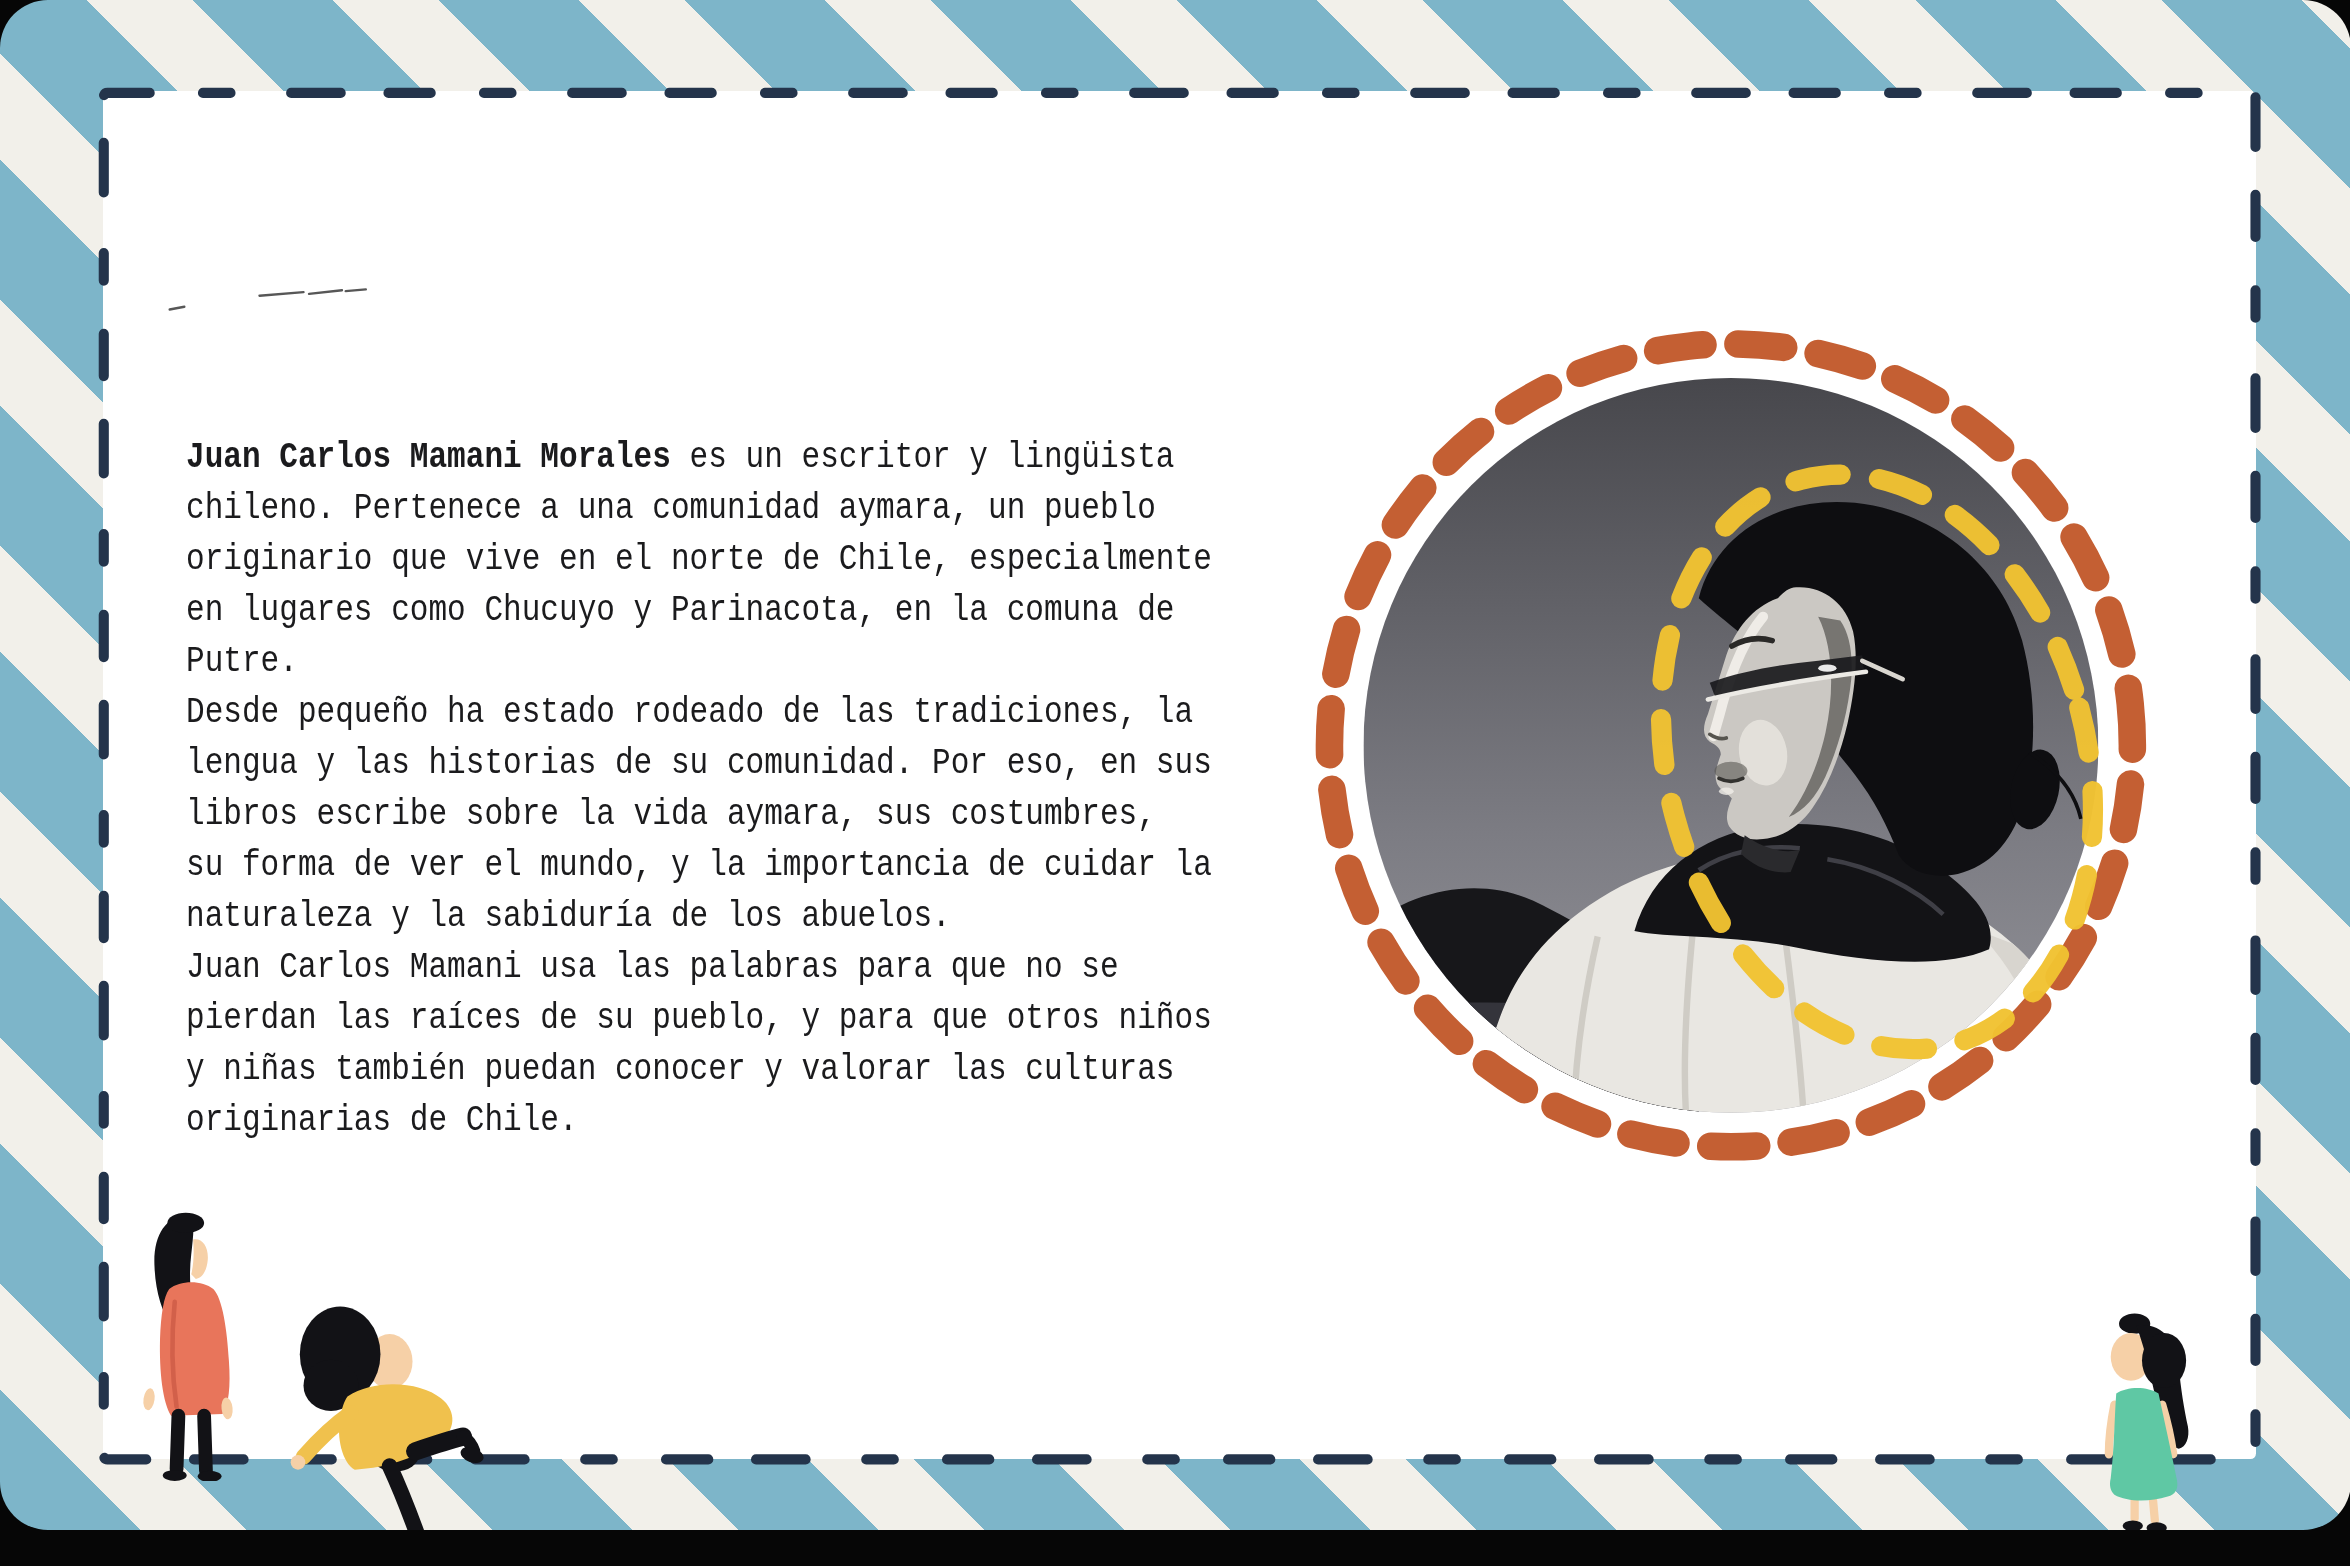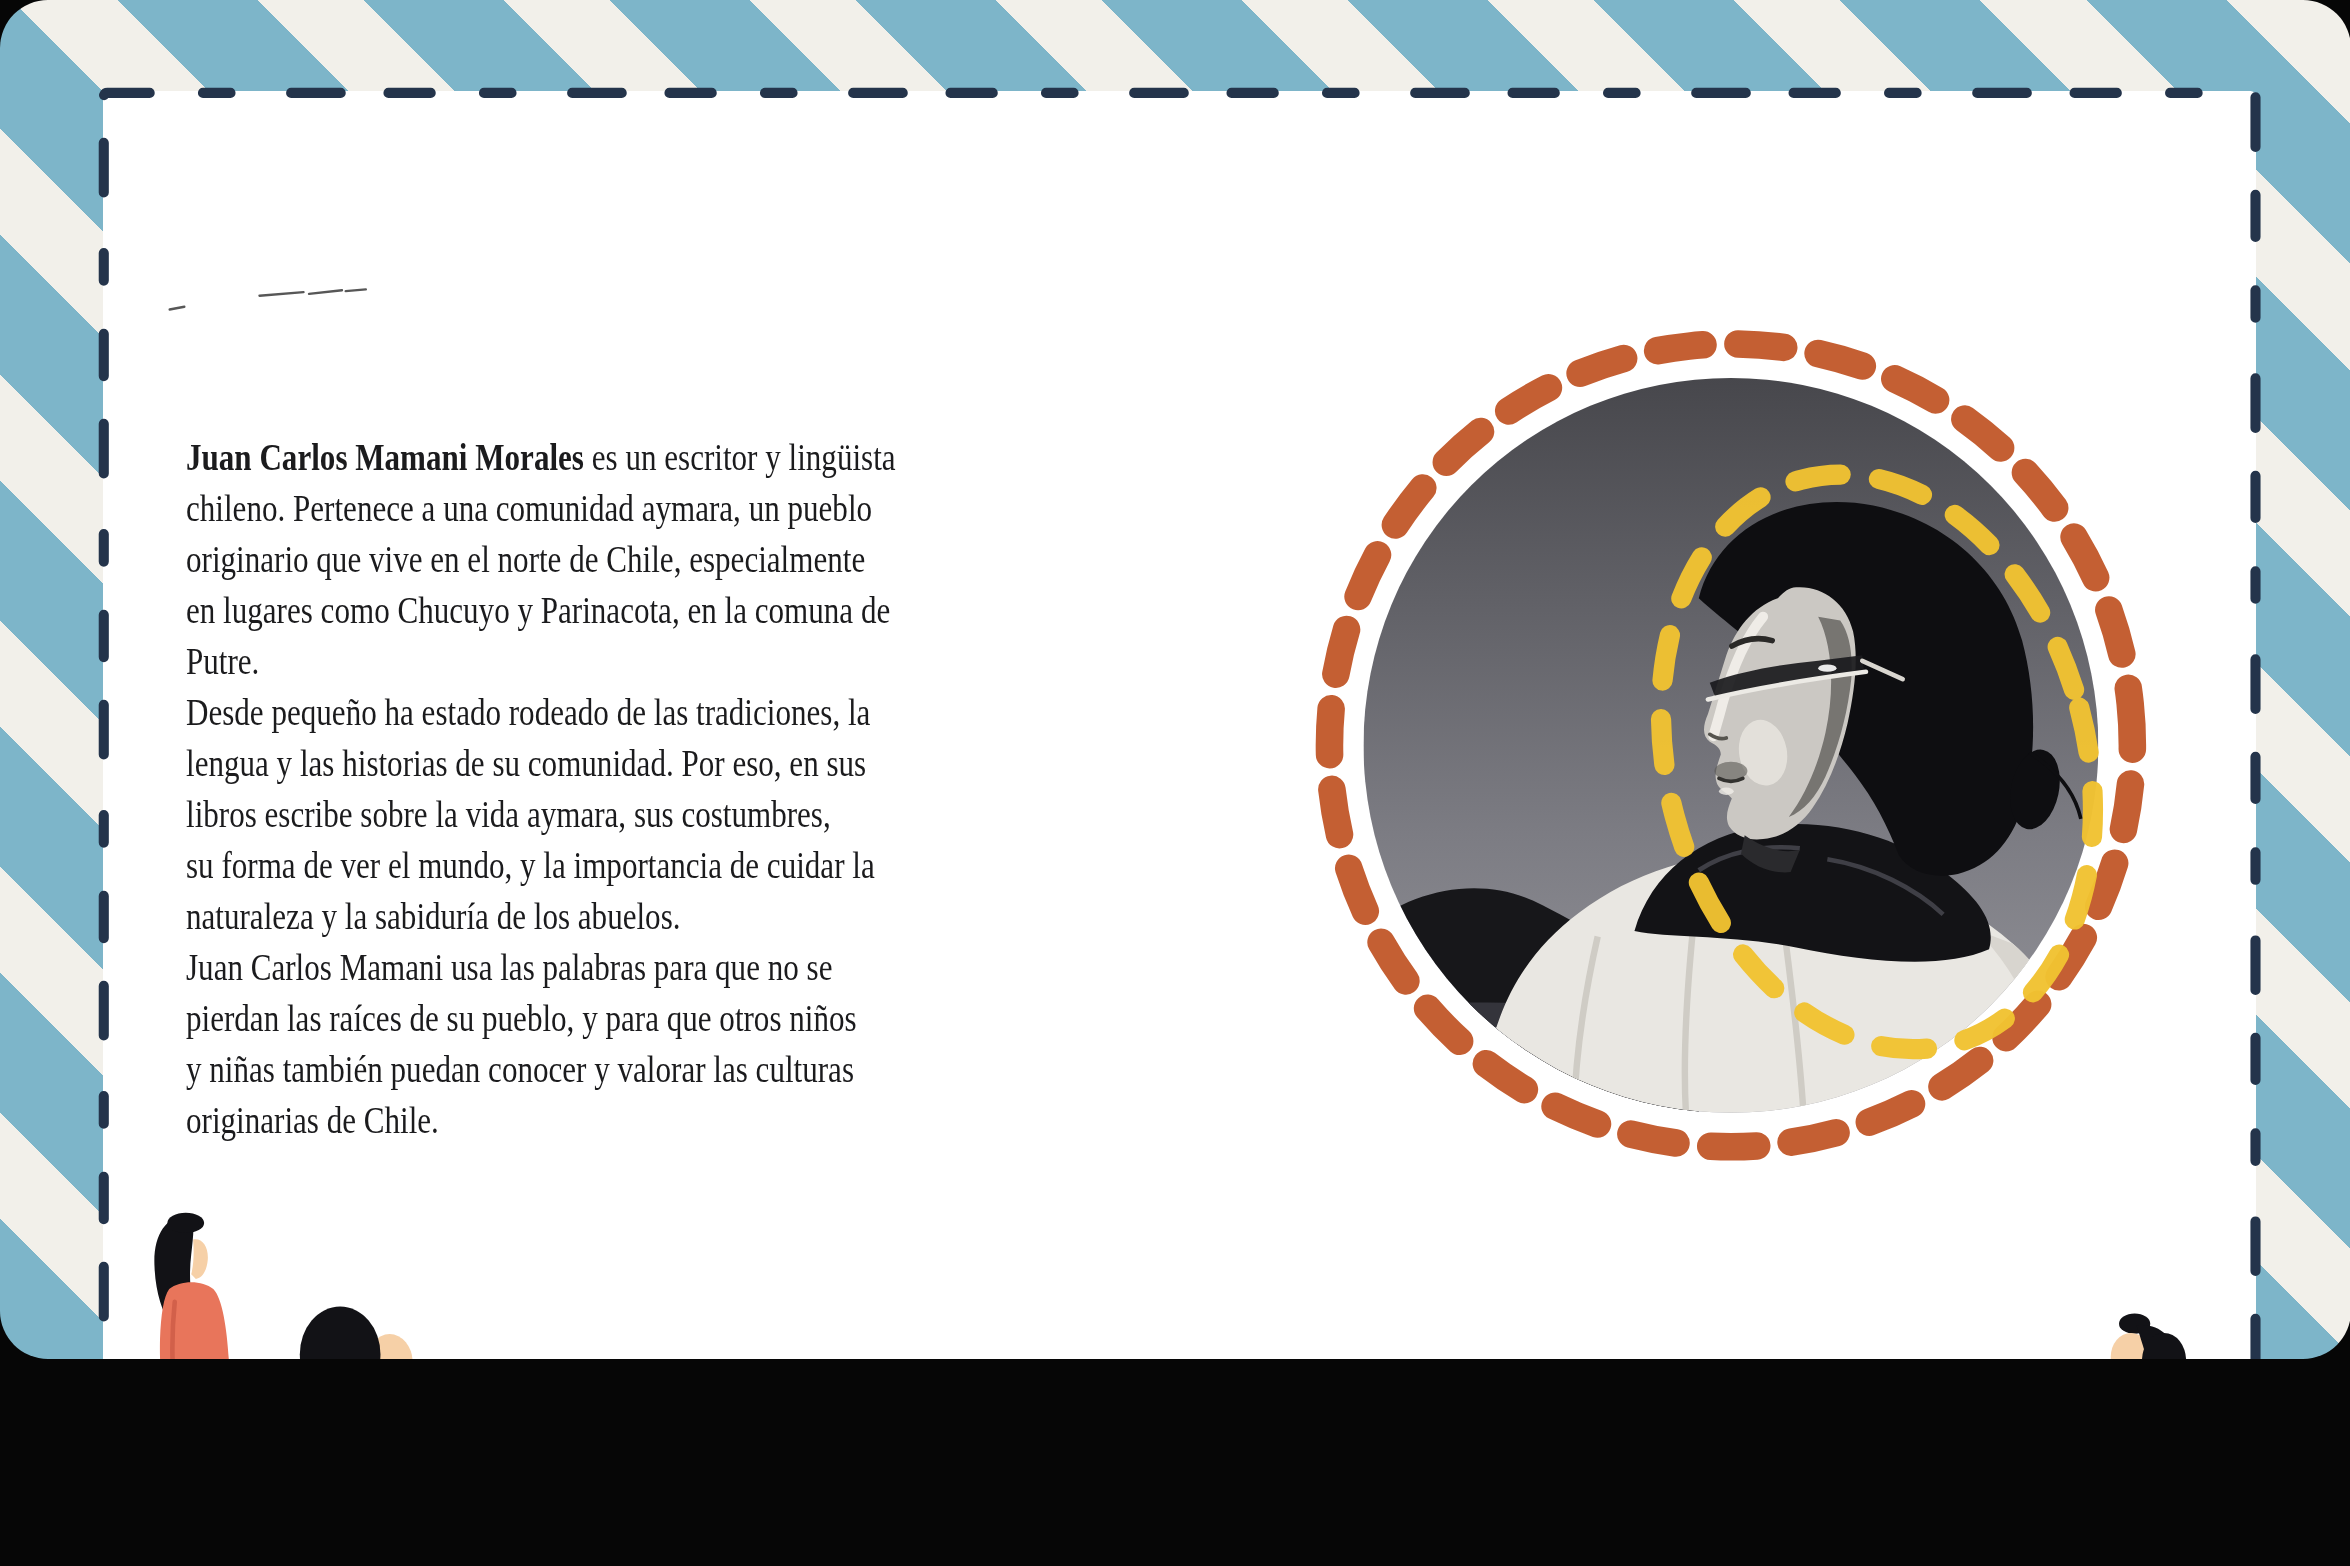--- a/index.html
+++ b/index.html
@@ -1,19 +1,19 @@
 <!DOCTYPE html>
 <html style="--page_bg: #060606; --stripe_blue: #7db5c9; --stripe_cream: #f2f0ea; --panel_white: #ffffff; --dash_navy: #24344b; --text: #1b1b1d; --ring_orange: #c25a2c; --halo_yellow: #f1c232; --skin: #f6d0a7; --hair_black: #121216; --coat_red: #e8755b; --sweater_yellow: #f0c14d; --dress_teal: #5fc8a4;font-size:14.7px"><head>
 <meta charset="utf-8">
 <style>
   html,body{margin:0;padding:0;background:#060606;}
   .stage{
-    position:relative;width:2351px;height:1359px;overflow:hidden;
+    position:relative;width:2351px;height:1530px;overflow:hidden;
     background:#060606;
-    font-family:Liberation Serif, serif;
+    font-family:Liberation Mono, monospace;
   }
   
   .card{
     position:absolute;inset:0;border-radius:48px;overflow:hidden;
     background:repeating-linear-gradient(45deg,
       var(--stripe_blue,#7db5c9) 0px,  var(--stripe_blue,#7db5c9) 99px,
       var(--stripe_cream,#f2f0ea) 99px, var(--stripe_cream,#f2f0ea) 174px);
   }
   
   .panel{

